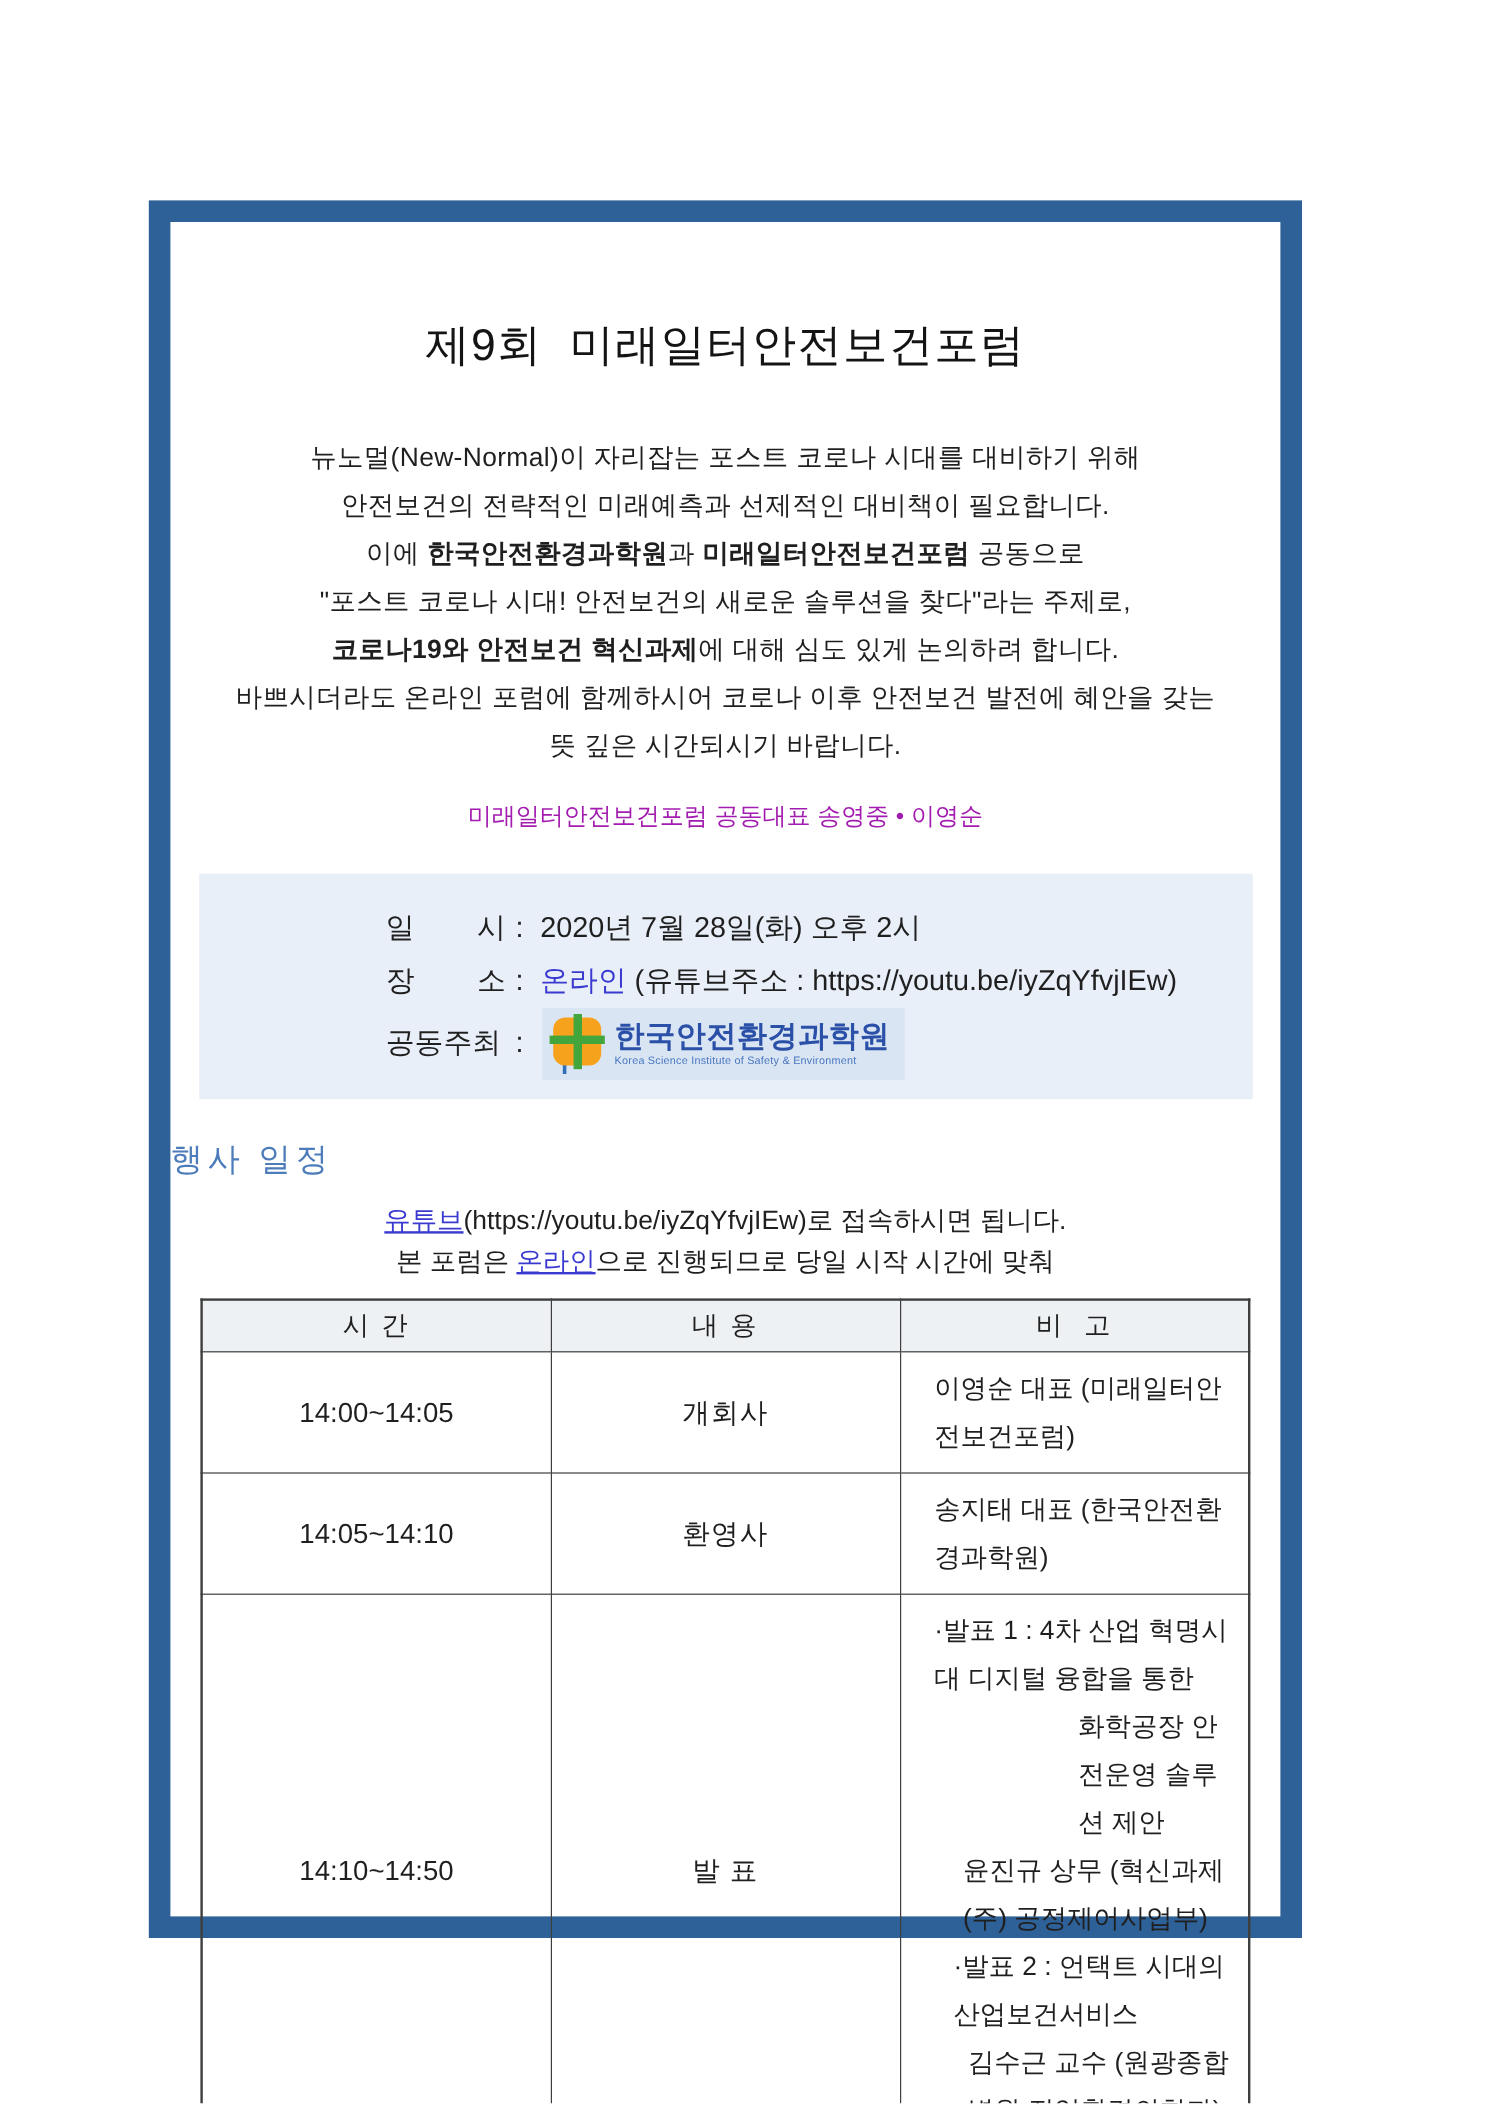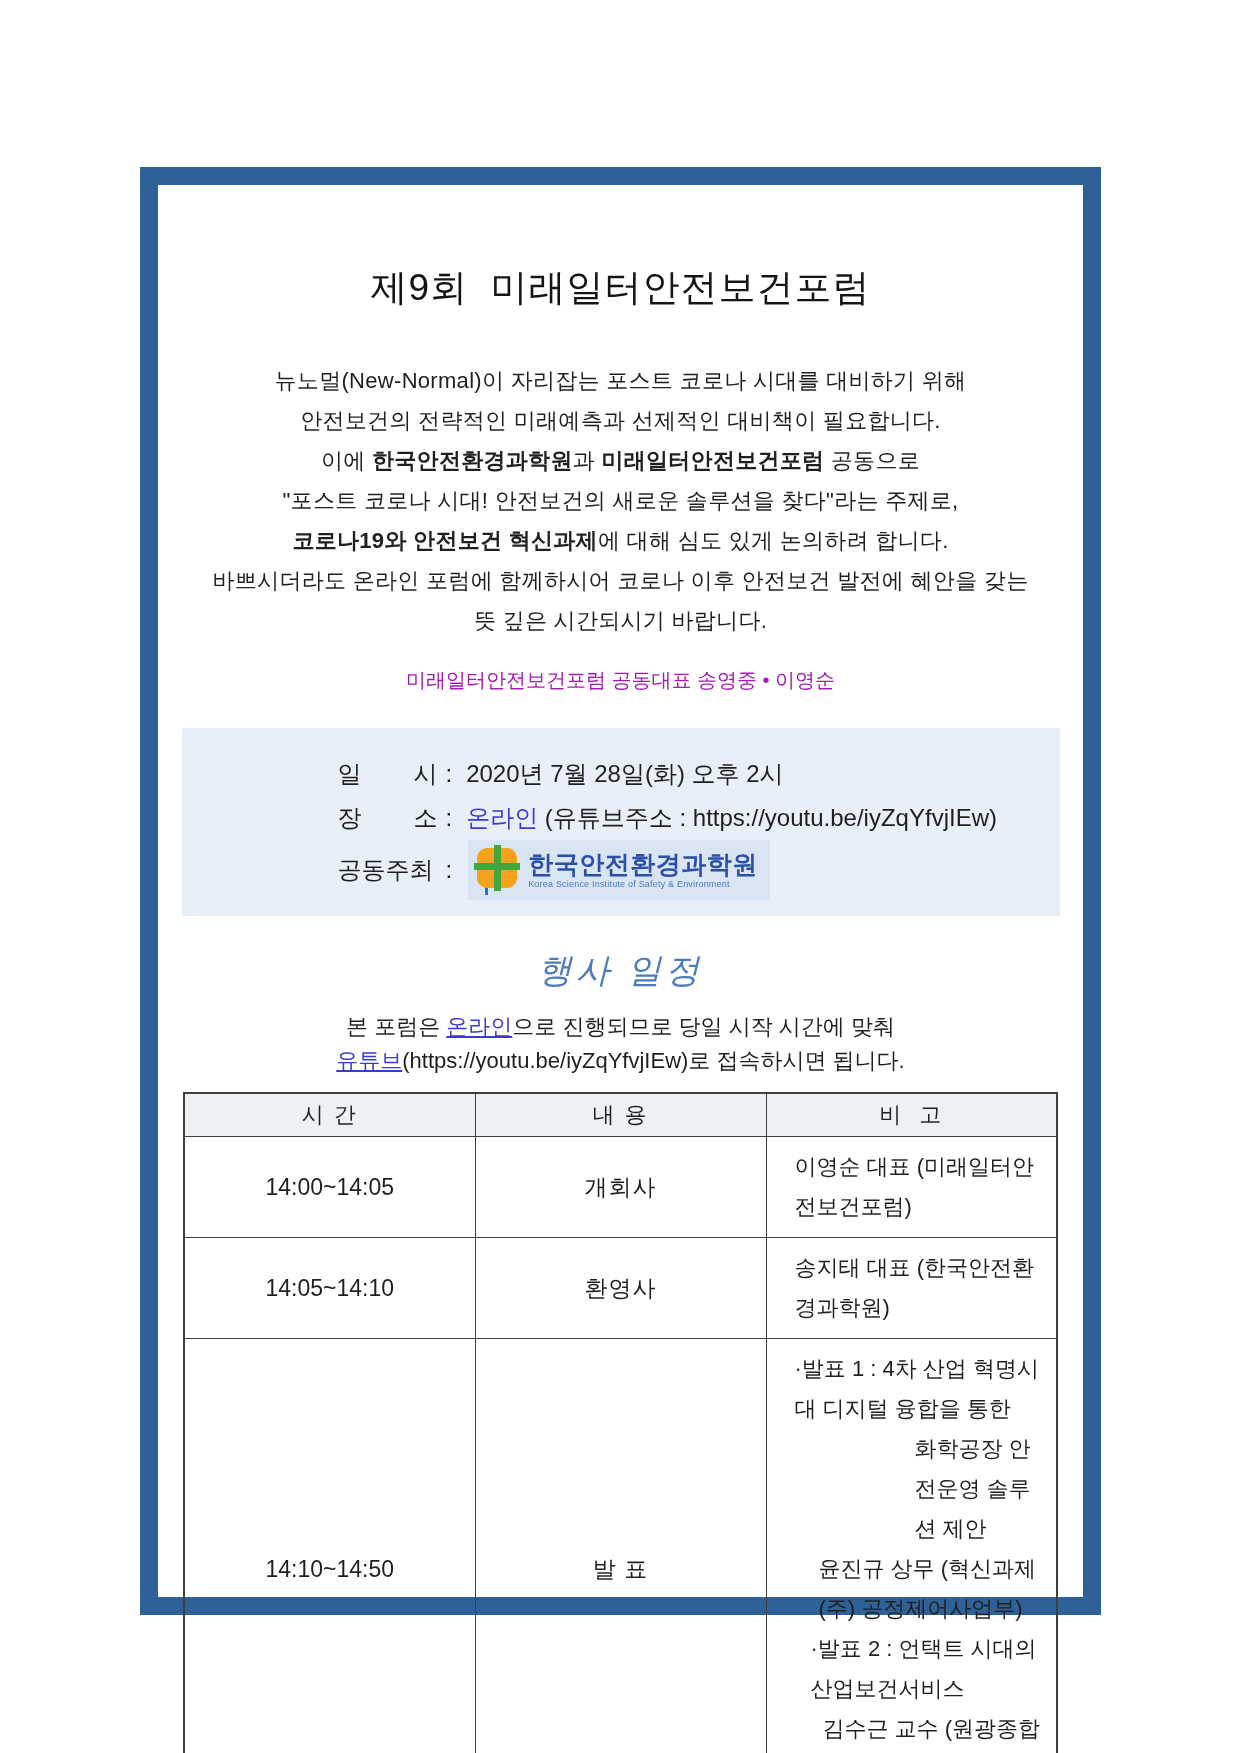--- a/index.html
+++ b/index.html
@@ -4,21 +4,21 @@
 <style>
   :root{
     --frame:#2e6197; --link:#3a3ad0; --heading:#4d7cba;
     --info-box-bg:#e9eff8; --table-header-bg:#eef1f4;
     --logo-orange:#f6a21c; --logo-green:#43a63c; --logo-blue:#2f6fb8;
     --logo-text:#2b50a8; --logo-bg:#d9e5f3; --border-dark:#3f3f3f;
   }
   html,body{margin:0;padding:0;background:#fff;}
   .page{position:relative;width:1240px;height:1753px;background:#fff;overflow:hidden;
         font-family:"Liberation Sans","DejaVu Sans",sans-serif;color:#1f1f1f;}
-  .frame{position:absolute;left:140px;top:167px;width:961px;height:1448px;
+  .frame{position:absolute;left:124px;top:167px;width:961px;height:1448px;
          border:18px solid var(--frame);box-sizing:border-box;background:#fff;}
   .doc-title{margin-top:78px;text-align:center;font-size:37px;letter-spacing:1px;
              white-space:pre-wrap;color:#141414;}
   .intro{margin-top:48px;text-align:center;font-size:22px;line-height:40px;
          letter-spacing:0.3px;white-space:pre-wrap;}
   .intro-line{white-space:pre-wrap;}
   .signature{margin-top:26px;text-align:center;font-size:20px;color:#a21caf;white-space:pre-wrap;}
   .info-box{margin:34px auto 0;width:878px;box-sizing:border-box;background:var(--info-box-bg);
             padding:24px 20px 16px 156px;}
   .info-row{font-size:24px;line-height:44px;white-space:pre-wrap;display:flex;align-items:center;}
@@ -30,22 +30,22 @@
   .logo-icon{position:relative;width:46px;height:50px;flex:0 0 46px;}
   .li-square{position:absolute;left:3px;top:3px;width:40px;height:40px;
              background:var(--logo-orange);border-radius:10px;}
   .li-green-v{position:absolute;left:20px;top:0;width:7px;height:46px;background:var(--logo-green);}
   .li-green-h{position:absolute;left:0;top:18px;width:46px;height:7px;background:var(--logo-green);}
   .li-blue-v{position:absolute;left:11px;top:4px;width:3px;height:46px;background:var(--logo-blue);}
   .li-blue-h{position:absolute;left:4px;top:29px;width:38px;height:3px;background:var(--logo-blue);}
   .logo-text{margin-left:8px;display:flex;flex-direction:column;line-height:1;}
   .logo-kr{font-size:25px;font-weight:bold;color:var(--logo-text);letter-spacing:0.5px;}
   .logo-en{font-size:9px;color:#4a77c0;margin-top:3px;letter-spacing:0.2px;}
-  .schedule-heading{margin-top:32px;text-align:center;font-size:34px;letter-spacing:4px;
-                    color:var(--heading);white-space:pre-wrap;font-style:italic;}
+  .schedule-heading{margin-top:32px;text-align:left;font-size:27px;letter-spacing:4px;
+                    color:var(--heading);white-space:pre-wrap;}
   .notice{margin-top:16px;text-align:center;font-size:22px;line-height:34px;}
   .notice-line{white-space:pre-wrap;}
   .seg-bold{font-weight:bold;}
   .seg-blue{color:var(--link);}
   .seg-blue-underline{color:var(--link);text-decoration:underline;cursor:pointer;}
   table.schedule{margin:14px auto 0;width:875px;border-collapse:collapse;
                  border:2px solid var(--border-dark);table-layout:fixed;}
   table.schedule th,table.schedule td{border:1px solid var(--border-dark);}
   table.schedule th{background:var(--table-header-bg);font-weight:normal;font-size:22px;
                     height:40px;white-space:pre-wrap;letter-spacing:2px;}
@@ -95,22 +95,22 @@
             <span class="logo-kr">한국안전환경과학원</span>
             <span class="logo-en">Korea Science Institute of Safety &amp; Environment</span>
           </span>
         </span>
       </div>
     </div>
 
     <div class="schedule-heading">행사 일정</div>
 
     <div class="notice">
+        <div class="notice-line"><span class="seg-blue-underline">유튜브</span><span>(https://youtu.be/iyZqYfvjIEw)로 접속하시면 됩니다.</span></div>
         <div class="notice-line"><span>본 포럼은 </span><span class="seg-blue-underline">온라인</span><span>으로 진행되므로 당일 시작 시간에 맞춰</span></div>
-        <div class="notice-line"><span class="seg-blue-underline">유튜브</span><span>(https://youtu.be/iyZqYfvjIEw)로 접속하시면 됩니다.</span></div>
       </div>
 
     <table class="schedule">
       <thead>
         <tr>
             <th>시 간</th>
             <th>내 용</th>
             <th>비  고</th>
           </tr>
       </thead>

